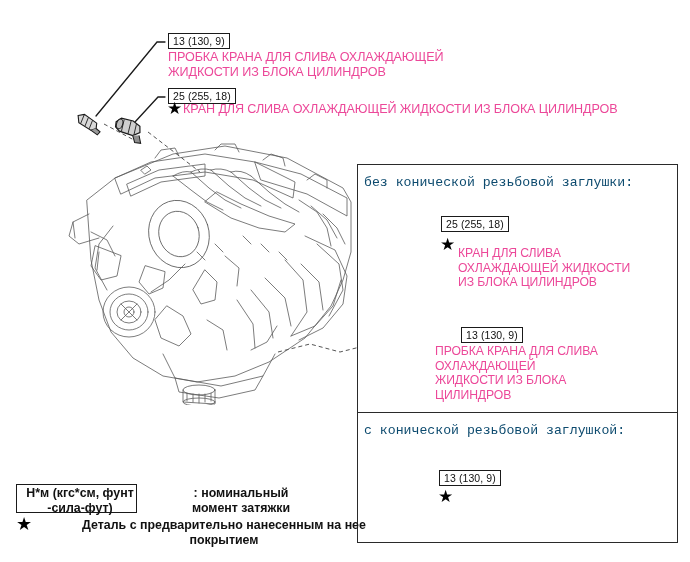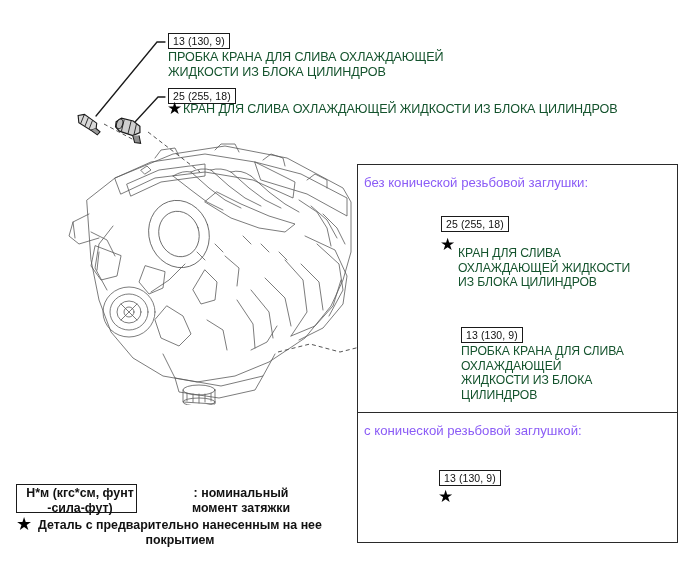--- a/index.html
+++ b/index.html
@@ -29,21 +29,21 @@
     color: #111;
     white-space: nowrap;
     letter-spacing: 0.1px;
   }
 
   
   .label-text {
     position: absolute;
     font-size: 12.6px;
     line-height: 15.2px;
-    color: #14532d;
+    color: #ec4899;
     white-space: pre-line;
     letter-spacing: -0.1px;
   }
   .label-text.small {
     font-size: 12.2px;
     line-height: 14.6px;
   }
 
   
   .star {
@@ -71,22 +71,23 @@
     position: absolute;
     left: 357px;
     top: 412px;
     width: 321px;
     height: 0;
     border-top: 1.5px solid #2a2a2a;
   }
   .panel-heading {
     position: absolute;
     font-size: 13.2px;
-    color: #8b5cf6;
+    color: #0c4a6e;
     white-space: nowrap;
+    font-family: Liberation Mono, monospace;
   }
 
   
   #legend-unit-box {
     position: absolute;
     left: 16px;
     top: 484px;
     width: 121px;
     height: 29px;
     border: 1.5px solid #1a1a1a;
@@ -95,21 +96,21 @@
   }
   .legend-text {
     position: absolute;
     font-size: 12.4px;
     line-height: 15px;
     color: #111;
     white-space: pre-line;
     font-weight: bold;
     text-align: center;
   }
-  .legend-text.reg { font-weight: bold; }
+  .legend-text.reg { font-weight: bold; margin-left: 44px; }
 
   
   svg.overlay {
     position: absolute;
     left: 0;
     top: 0;
     width: 690px;
     height: 562px;
     pointer-events: none;
   }
@@ -288,21 +289,21 @@
   <div class="spec-box" style="left:441px; top:216px;">25 (255, 18)</div>
 
   <div class="star" style="left:440px; top:237px;">★</div>
 
   <div class="label-text small" style="left:458px; top:246px; width:215px;">КРАН ДЛЯ СЛИВА
 ОХЛАЖДАЮЩЕЙ ЖИДКОСТИ
 ИЗ БЛОКА ЦИЛИНДРОВ</div>
 
   <div class="spec-box" style="left:461px; top:327px;">13 (130, 9)</div>
 
-  <div class="label-text small" style="left:461px; top:344px; width:210px;">ПРОБКА КРАНА ДЛЯ СЛИВА
+  <div class="label-text small" style="left:435px; top:344px; width:210px;">ПРОБКА КРАНА ДЛЯ СЛИВА
 ОХЛАЖДАЮЩЕЙ
 ЖИДКОСТИ ИЗ БЛОКА
 ЦИЛИНДРОВ</div>
 
   <div class="panel-heading" style="left:364px; top:423px;">с конической резьбовой заглушкой:</div>
 
   <div class="spec-box" style="left:439px; top:470px;">13 (130, 9)</div>
 
   <div class="star" style="left:438px; top:489px;">★</div>
 

